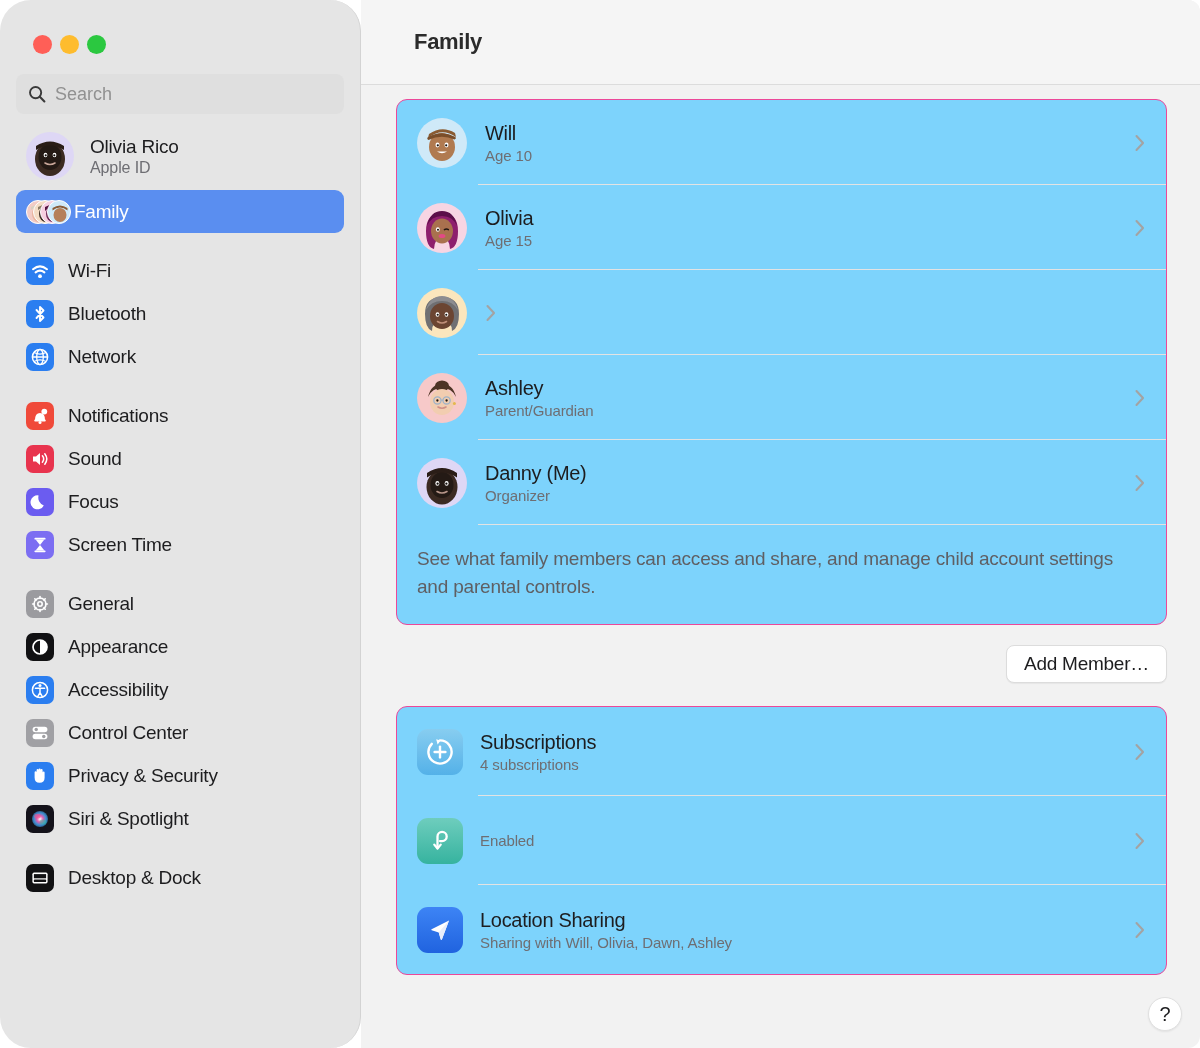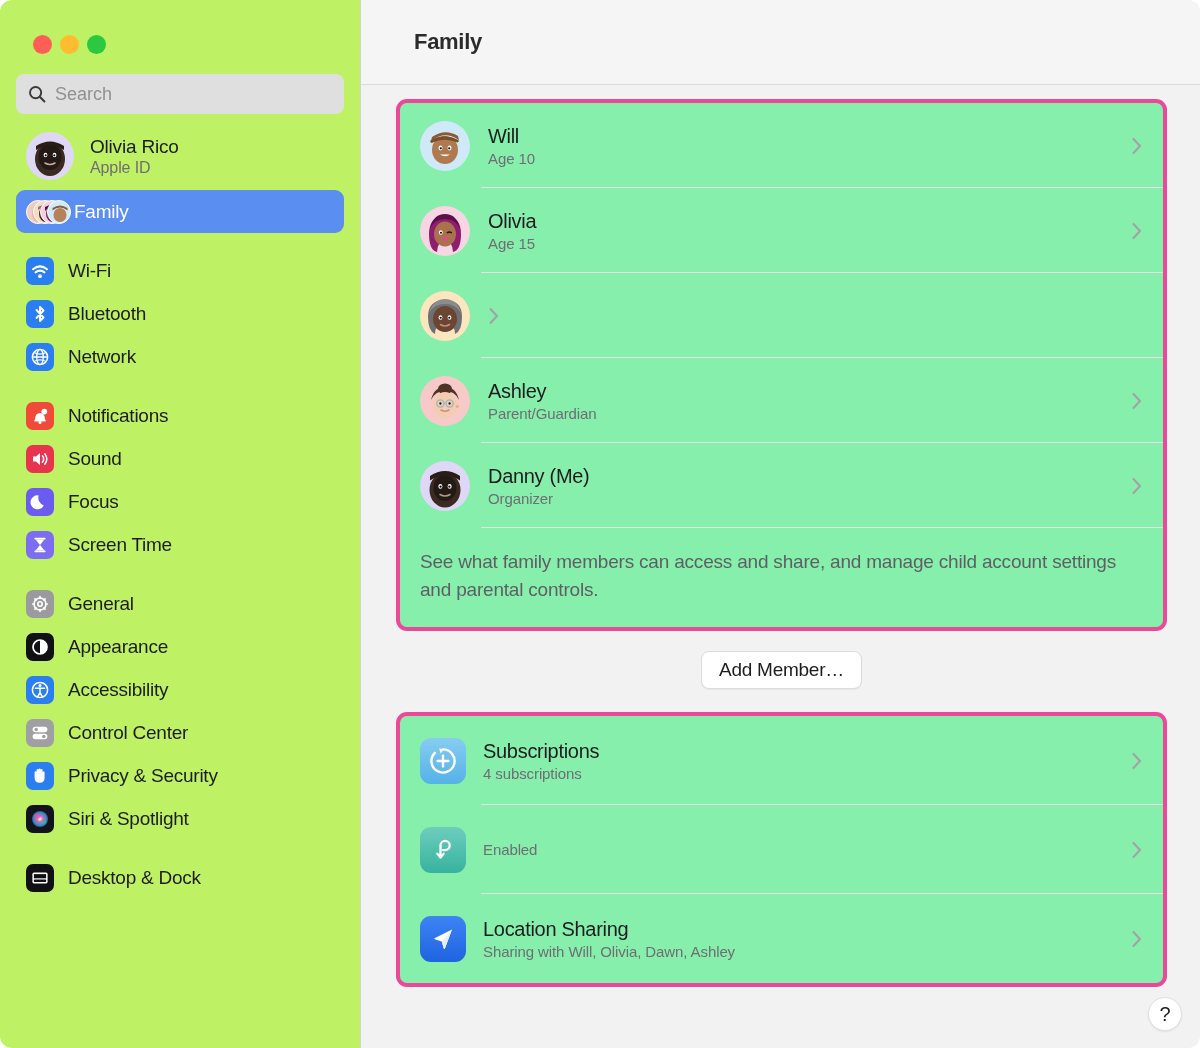--- a/index.html
+++ b/index.html
@@ -20,25 +20,26 @@
     display: flex;
     border-radius: 12px;
     overflow: hidden;
     background: #ffffff;
   }
 
   
   .sidebar {
     width: 361px;
     height: 1048px;
-    background: #bef264;
+    background: #e5e5e5;
     border-right: 1px solid #d3d3d3;
     position: relative;
     overflow: hidden;
     flex: 0 0 361px;
+    border-radius: 31px;
   }
 
   .traffic-lights {
     display: flex;
     gap: 8px;
     padding: 35px 0 0 33px;
     align-items: center;
   }
   .light { width: 19px; height: 19px; border-radius: 50%; }
   .light.red    { background: #ff5f57; }
@@ -148,23 +149,23 @@
   }
   .title { font-size: 22px; font-weight: bold; color: #2b2b2b; letter-spacing: -.3px; }
 
   .content {
     padding: 14px 33px 0 35px;
     position: relative;
     flex: 1;
   }
 
   .card {
-    background: #86efac;
+    background: #7dd3fc;
     border-radius: 11px;
-    border: 4px solid #ec4899;
+    border: 1px solid #ec4899;
     overflow: hidden;
   }
 
   .row {
     display: flex;
     align-items: center;
     padding: 0 20px 0 20px;
     height: 85px;
     position: relative;
   }
@@ -184,21 +185,21 @@
 
   .card-footer {
     padding: 20px 22px 24px 20px;
     position: relative;
   }
   .footer-text {
     font-size: 19px; color: #5f5f63; line-height: 1.45; letter-spacing: -.2px;
     max-width: 700px;
   }
 
-  .btn-row { display: flex; justify-content: center; margin-top: 20px; }
+  .btn-row { display: flex; justify-content: flex-end; margin-top: 20px; }
   .btn {
     background: #ffffff;
     border: 1px solid #dcdcdc;
     border-radius: 8px;
     padding: 0 17px;
     height: 38px;
     font-family: inherit;
     font-size: 19px;
     color: #1d1d1f;
     letter-spacing: -.25px;

